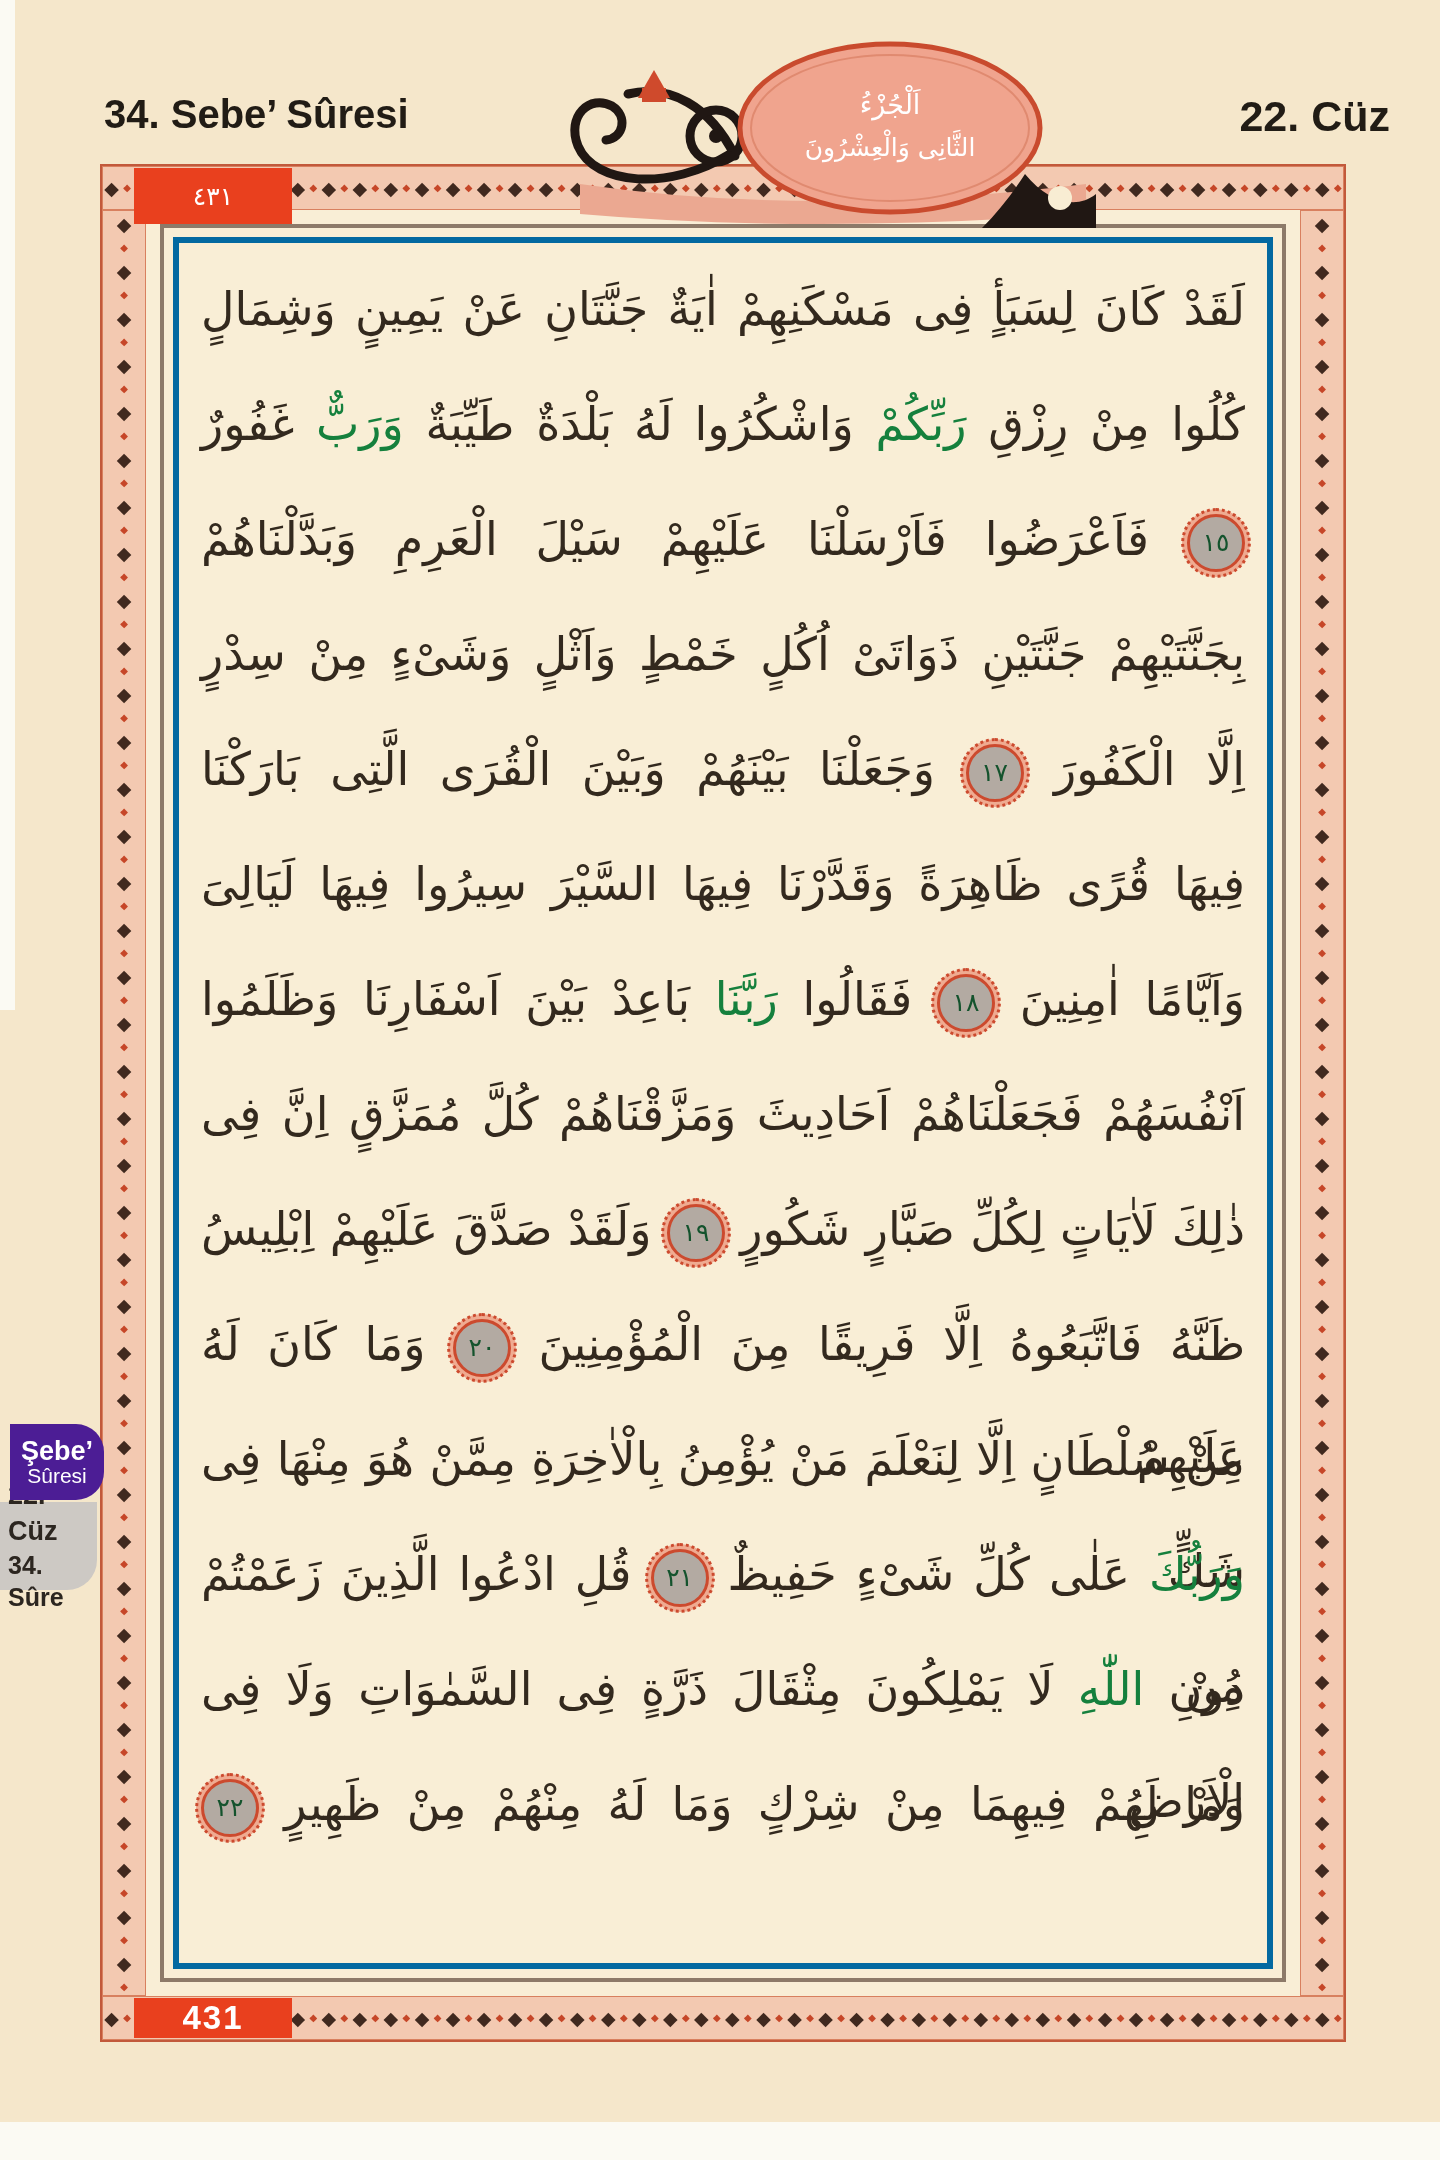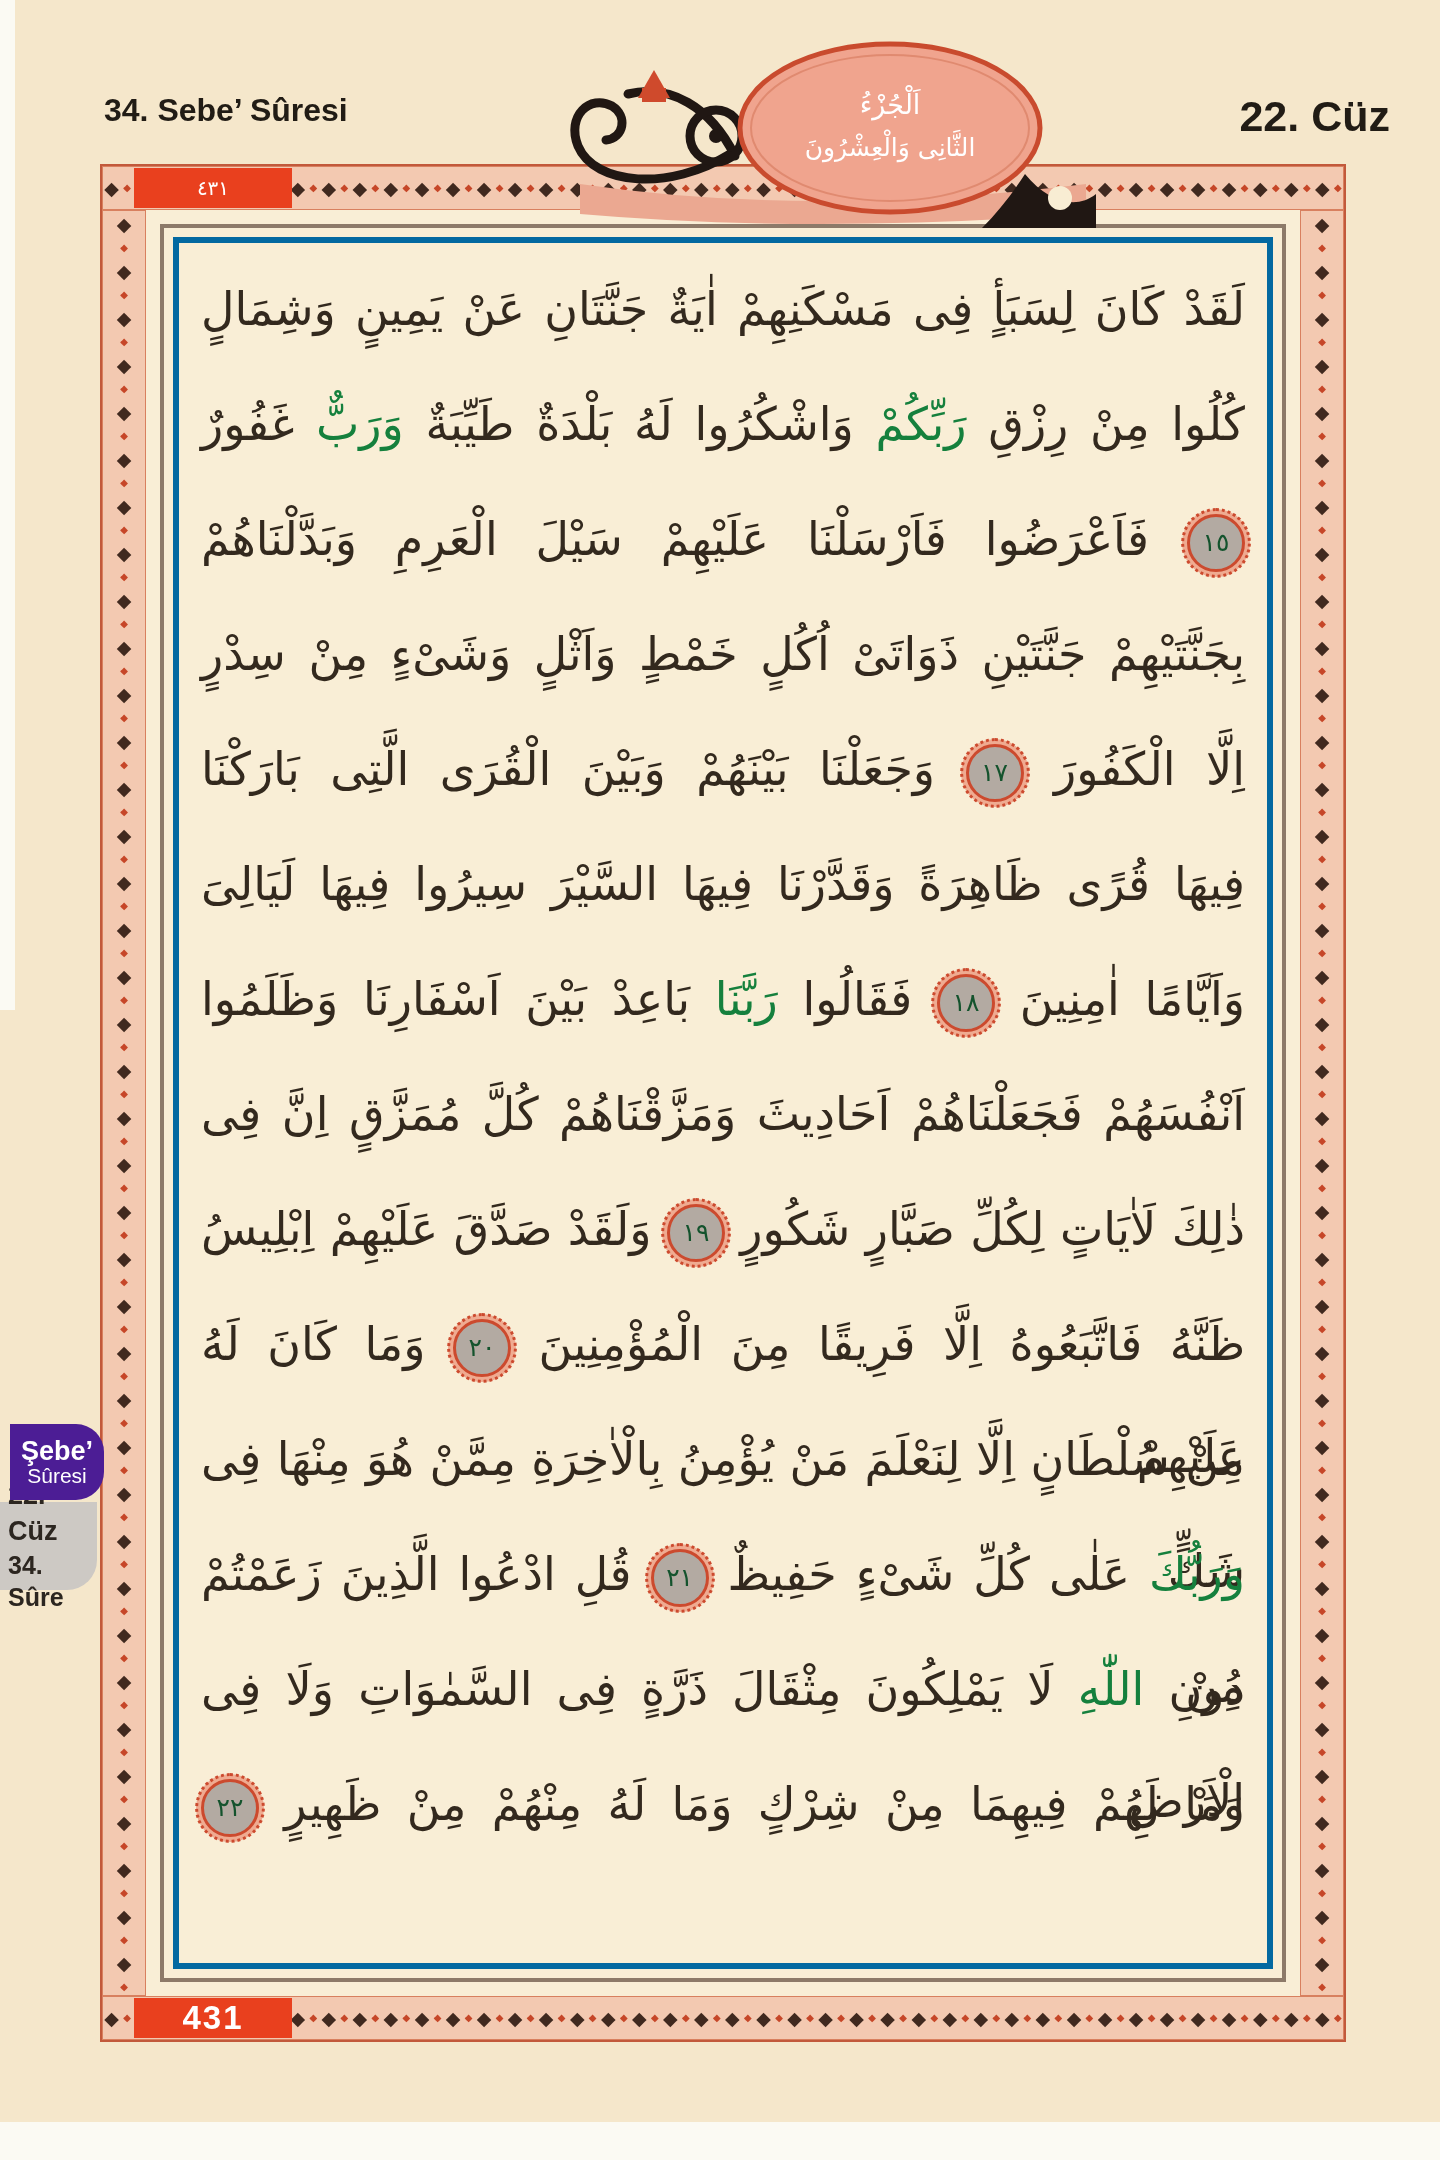--- a/index.html
+++ b/index.html
@@ -8,21 +8,21 @@
     width:1440px;height:2160px;
     background:#f5e7cb;
     font-family:"Liberation Sans",sans-serif;
     overflow:hidden;
   }
   
   .edge-left{position:absolute;left:0;top:0;width:15px;height:1010px;background:#fbfaf3;}
   .edge-bottom{position:absolute;left:0;bottom:0;width:100%;height:38px;background:#fbfaf3;}
 
   
-  .title{position:absolute;left:104px;top:92px;font-size:32px;font-weight:bold;color:#211c15;}
+  .title{position:absolute;left:104px;top:92px;font-size:40px;font-weight:bold;color:#211c15;}
   .juz-label{position:absolute;right:50px;top:92px;font-size:43px;font-weight:bold;color:#211c15;}
 
   
   .frame{
     position:absolute;left:100px;top:164px;width:1246px;height:1878px;
     background:#f9eed6;border:2px solid #c2593b;box-sizing:border-box;
   }
   .strip{
     position:absolute;background:#f3c9b1;display:flex;align-items:center;
     justify-content:space-around;overflow:hidden;
@@ -36,21 +36,21 @@
   .pr{color:#c64628;font-size:10px;line-height:1;}
 
   .inner1{position:absolute;left:58px;top:58px;right:58px;bottom:58px;border:4px solid #8d7a69;}
   .inner2{position:absolute;inset:9px;border:6px solid #0369a1;}
   .text-zone{position:absolute;inset:10px 22px;}
 
   .badge{
     position:absolute;background:#e9401e;color:#fff;z-index:2;
     display:flex;align-items:center;justify-content:center;
   }
-  .badge.top{left:32px;top:2px;width:158px;height:40px;font-size:20px;font-family:"DejaVu Sans",sans-serif;}
+  .badge.top{left:32px;top:2px;width:158px;height:56px;font-size:25px;font-family:"DejaVu Sans",sans-serif;}
   .badge.bottom{left:32px;bottom:2px;width:158px;height:40px;font-size:33px;font-weight:bold;letter-spacing:2px;}
 
   
   .ornament{position:absolute;left:520px;top:36px;width:580px;height:200px;z-index:3;}
   .ornament text{font-family:"DejaVu Sans",sans-serif;}
 
   
   .qline{
     height:115px;line-height:112px;direction:rtl;
     text-align:justify;text-align-last:justify;

